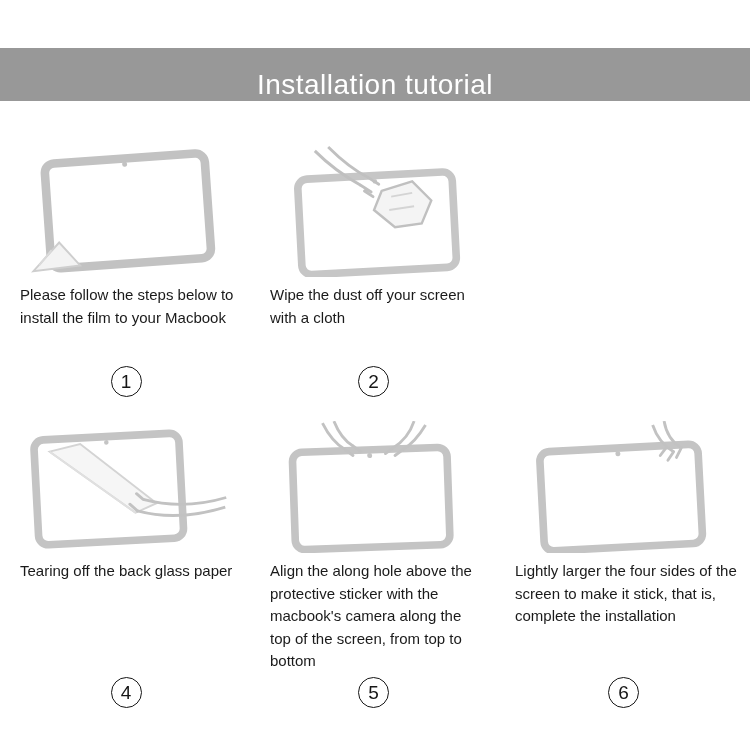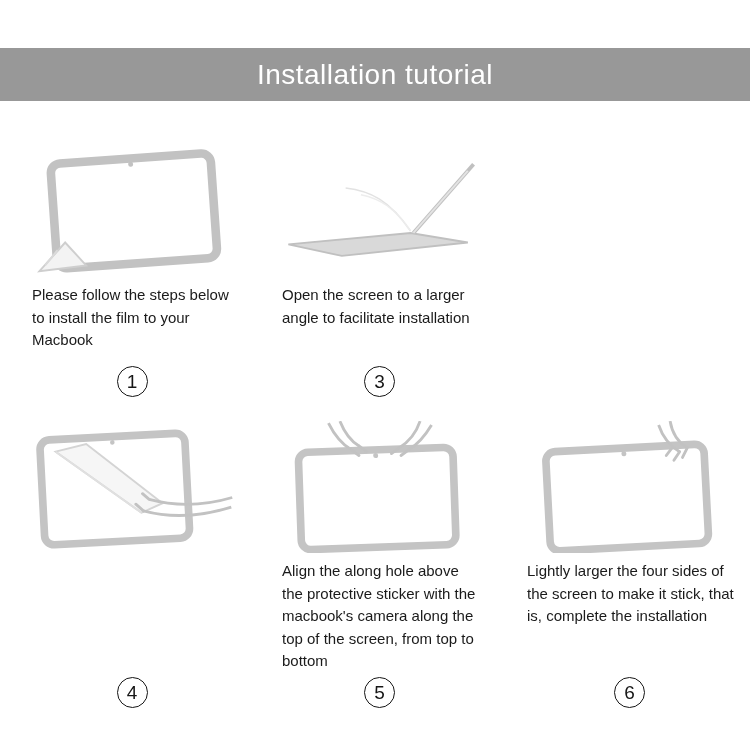--- a/index.html
+++ b/index.html
@@ -8,34 +8,34 @@
     background: #ffffff;
     font-family: "Liberation Sans", sans-serif;
     color: #1c1c1c;
   }
   .page { position: relative; width: 750px; height: 750px; background: #fff; overflow: hidden; }
 
   .banner {
     position: absolute; top: 48px; left: 0;
     width: 750px; height: 53px;
     background: #989898;
-    display: flex; align-items: center; justify-content: center;
+    display: flex; align-items: flex-end; justify-content: center;
   }
   .banner-title {
     color: #ffffff; font-size: 28px; font-weight: 400; letter-spacing: 0.5px;
   }
 
   .steps {
     position: absolute; left: 0; width: 750px;
     display: grid; grid-template-columns: 250px 245px 255px;
   }
   .steps.row1 { top: 142px; }
   .steps.row2 { top: 418px; }
 
-  .step { display: flex; flex-direction: column; padding: 0 8px 0 22px; }
+  .step { display: flex; flex-direction: column; padding: 0 8px 0 10px; }
   .row1 .step { height: 265px; }
   .row2 .step { height: 300px; }
 
   .illus {
     height: 138px; display: flex; align-items: center; justify-content: center;
     flex: 0 0 auto;
   }
   .illus svg { display: block; }
 
   .caption {
@@ -76,55 +76,60 @@
           <path d="M40 102 L13 132 L62 126 Z" fill="#f3f3f3" stroke="#cecece" stroke-width="2"></path>
           <path d="M32 110 L19 126" stroke="#dadada" stroke-width="2" fill="none"></path>
         </svg>
       </div>
       <p class="caption">Please follow the steps below to install the film to your Macbook</p>
       <div class="numwrap">
         <div class="num">1</div>
       </div>
     </div>
 
-
     <div class="step">
       <div class="illus">
         <svg width="210" height="132" viewBox="0 0 220 138">
-          <path d="M14 104 L142 92 L202 102 L70 116 Z" fill="#d9d9d9" stroke="#c0c0c0" stroke-width="2"></path>
-          <path d="M145 92 L208 20" stroke="#c0c0c0" stroke-width="4" fill="none"></path>
-          <path d="M145 92 L202 27" stroke="#e3e3e3" stroke-width="2" fill="none"></path>
-          <path d="M142 90 C120 58 100 48 74 45" stroke="#e2e2e2" stroke-width="1.6" fill="none"></path>
-          <path d="M142 90 C126 66 110 56 90 52" stroke="#ededed" stroke-width="1.6" fill="none"></path>
+          <g transform="rotate(-3 110 78)">
+            <rect x="32" y="32" width="162" height="100" rx="10" fill="#ffffff" stroke="#c6c6c6" stroke-width="8"></rect>
+            <circle cx="113" cy="38" r="2.4" fill="#c6c6c6"></circle>
+          </g>
+          <path d="M118 48 L150 38 L170 58 L160 82 L132 86 L110 68 Z" fill="#f4f4f4" stroke="#c0c0c0" stroke-width="2.5"></path>
+          <path d="M128 54 L150 50 M126 68 L152 64" stroke="#d4d4d4" stroke-width="2" fill="none"></path>
+          <path d="M48 6 C62 20 78 32 96 42" stroke="#c0c0c0" stroke-width="3" fill="none"></path>
+          <path d="M62 2 C74 14 88 26 104 34" stroke="#c0c0c0" stroke-width="3" fill="none"></path>
+          <path d="M96 42 l11 7 M104 34 l11 7 M100 48 l9 6" stroke="#c0c0c0" stroke-width="3" stroke-linecap="round" fill="none"></path>
         </svg>
       </div>
-      <p class="caption">Open the screen to a larger angle to facilitate installation</p>
+      <p class="caption">Wipe the dust off your screen with a cloth</p>
       <div class="numwrap">
-        <div class="num">3</div>
+        <div class="num">2</div>
       </div>
     </div>
+
 
   </div>
 
   <div class="steps row2">
 
     <div class="step">
       <div class="illus">
         <svg width="210" height="132" viewBox="0 0 220 138">
           <g transform="rotate(-3 95 72)">
             <rect x="16" y="16" width="152" height="110" rx="10" fill="#ffffff" stroke="#c4c4c4" stroke-width="8"></rect>
             <circle cx="92" cy="22" r="2.4" fill="#c4c4c4"></circle>
           </g>
           <path d="M30 32 L62 24 L142 86 L120 96 Z" fill="#f6f6f6" stroke="#d4d4d4" stroke-width="2"></path>
           <path d="M30 32 L120 96" stroke="#e0e0e0" stroke-width="2" fill="none"></path>
           <path d="M122 94 C152 102 182 100 214 90" stroke="#c2c2c2" stroke-width="3" fill="none"></path>
           <path d="M128 82 C158 90 188 88 215 80" stroke="#c2c2c2" stroke-width="3" fill="none"></path>
           <path d="M122 94 l-8 -7 M128 82 l-7 -6" stroke="#c2c2c2" stroke-width="3" stroke-linecap="round" fill="none"></path>
         </svg>
       </div>
+      <p class="caption">Tearing off the back glass paper</p>
       <div class="numwrap">
         <div class="num">4</div>
       </div>
     </div>
 
     <div class="step">
       <div class="illus">
         <svg width="210" height="132" viewBox="0 0 220 138">
           <g transform="rotate(-2 108 80)">
             <rect x="26" y="30" width="162" height="102" rx="10" fill="#ffffff" stroke="#c4c4c4" stroke-width="8"></rect>

